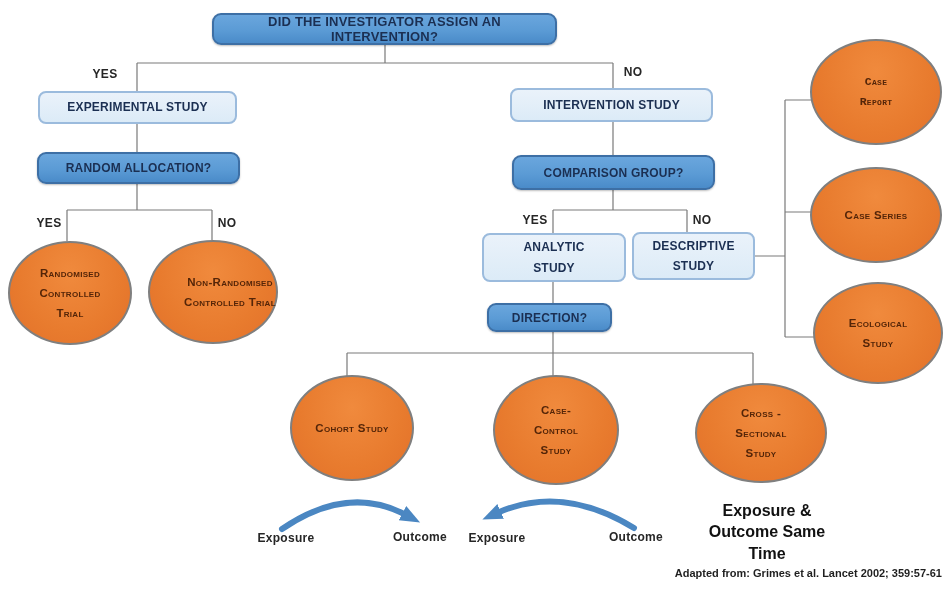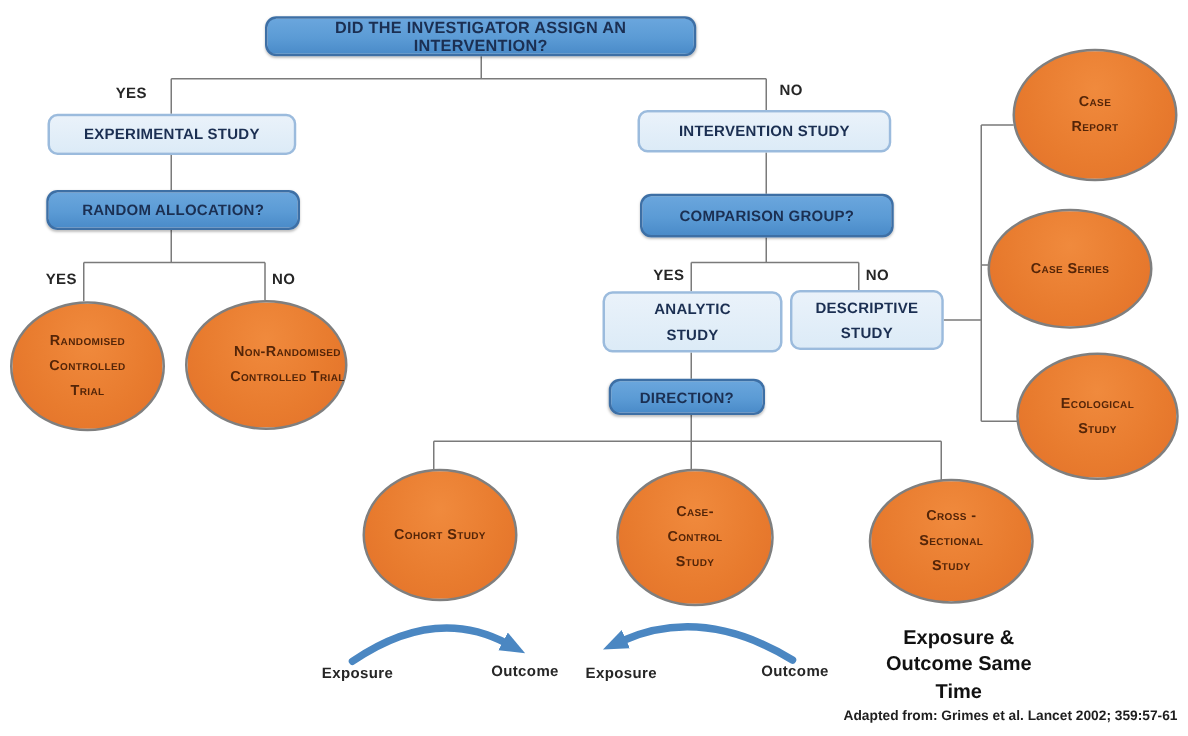--- a/index.html
+++ b/index.html
@@ -104,23 +104,23 @@
     <span style="max-width:80px;">Cohort Study</span>
   </div>
   <div class="node circle" style="left:493px;top:375px;width:126px;height:110px;">
     <span style="max-width:70px;">Case-Control Study</span>
   </div>
   <div class="node circle" style="left:695px;top:383px;width:132px;height:100px;">
     <span style="max-width:82px;">Cross - Sectional Study</span>
   </div>
 
   <div class="node circle" style="left:810px;top:39px;width:132px;height:106px;">
-    <span style="max-width:58px;">Case Report</span>
+    <span style="max-width:58px;font-family:Liberation Mono, monospace;">Case Report</span>
   </div>
-  <div class="node circle" style="left:790px;top:167px;width:132px;height:96px;">
+  <div class="node circle" style="left:810px;top:167px;width:132px;height:96px;">
     <span style="max-width:110px;">Case Series</span>
   </div>
   <div class="node circle" style="left:813px;top:282px;width:130px;height:102px;">
     <span style="max-width:90px;">Ecological Study</span>
   </div>
 
   <div class="node tag" style="left:250px;top:530px;width:72px;height:16px;">Exposure</div>
   <div class="node tag" style="left:384px;top:529px;width:72px;height:16px;">Outcome</div>
   <div class="node tag" style="left:461px;top:530px;width:72px;height:16px;">Exposure</div>
   <div class="node tag" style="left:600px;top:529px;width:72px;height:16px;">Outcome</div>

